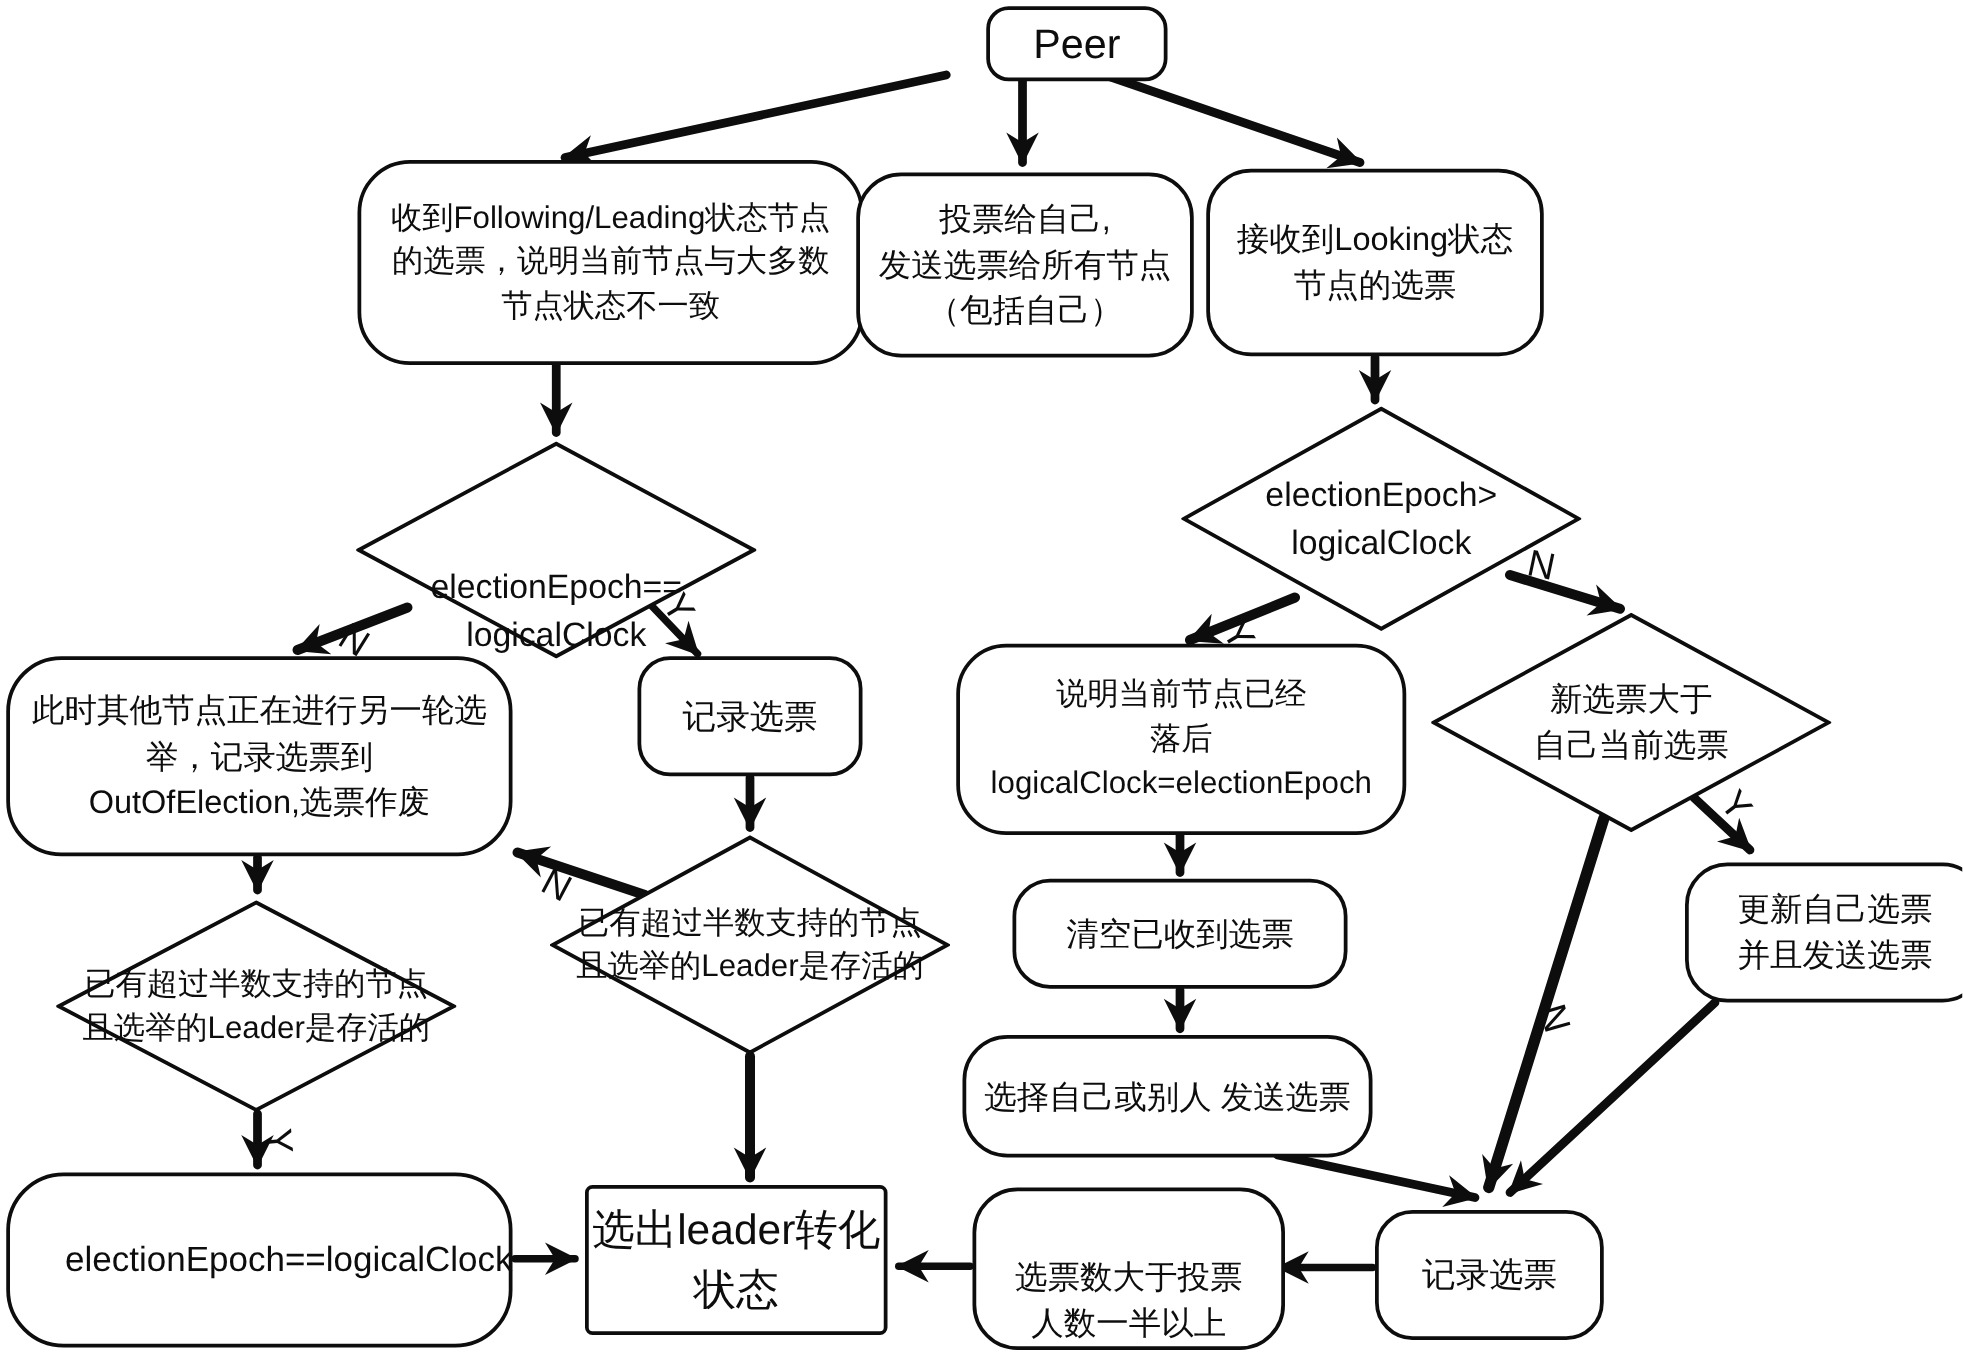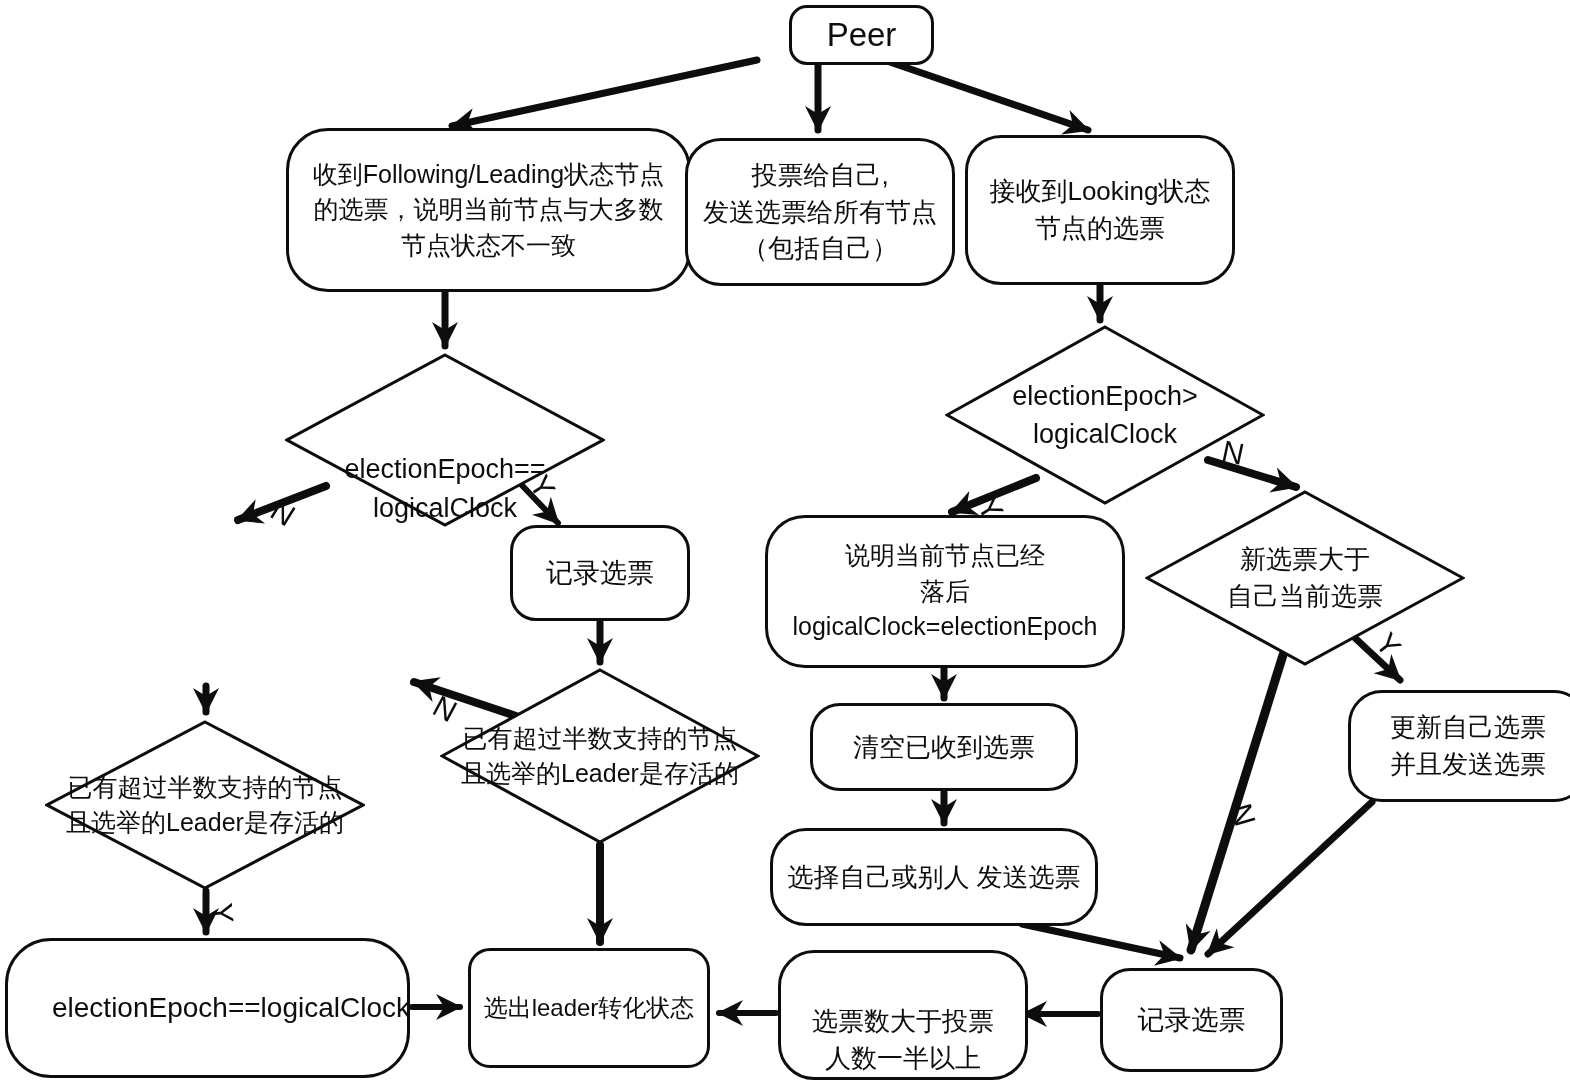--- a/index.html
+++ b/index.html
@@ -69,20 +69,25 @@
     <div class="label">接收到Looking状态
 节点的选票</div>
   </div>
 
   <div class="node rectnode" style="left:685px;top:138px;width:270px;height:148px;border-radius:36px;font-size:26px;">
     <div class="label">投票给自己,
 发送选票给所有节点
 （包括自己）</div>
   </div>
 
+  <div class="node rectnode" style="left:5px;top:525px;width:405px;height:160px;border-radius:44px;font-size:26px;">
+    <div class="label">此时其他节点正在进行另一轮选
+举，记录选票到
+OutOfElection,选票作废</div>
+  </div>
 
   <div class="node rectnode" style="left:510px;top:525px;width:180px;height:96px;border-radius:26px;font-size:27px;">
     <div class="label">记录选票</div>
   </div>
 
   <div class="node rectnode" style="left:765px;top:515px;width:360px;height:153px;border-radius:40px;font-size:25px;">
     <div class="label">说明当前节点已经
 落后
 logicalClock=electionEpoch</div>
   </div>
@@ -97,21 +102,21 @@
   </div>
 
   <div class="node rectnode" style="left:770px;top:828px;width:328px;height:98px;border-radius:36px;font-size:26px;">
     <div class="label">选择自己或别人 发送选票</div>
   </div>
 
   <div class="node rectnode" style="left:5px;top:938px;width:405px;height:140px;border-radius:46px;font-size:28px;padding-left:47px;">
     <div class="label">electionEpoch==logicalClock</div>
   </div>
 
-  <div class="node rectnode" style="left:468px;top:948px;width:242px;height:120px;border-radius:22px;font-size:24px;">
+  <div class="node rectnode" style="left:468px;top:948px;width:242px;height:120px;border-radius:6px;font-size:34px;">
     <div class="label">选出leader转化状态</div>
   </div>
 
   <div class="node rectnode" style="left:778px;top:950px;width:250px;height:130px;border-radius:36px;font-size:26px;align-items:flex-end;">
     <div class="label">选票数大于投票
 人数一半以上</div>
   </div>
 
   <div class="node rectnode" style="left:1100px;top:968px;width:183px;height:104px;border-radius:30px;font-size:27px;">
     <div class="label">记录选票</div>

